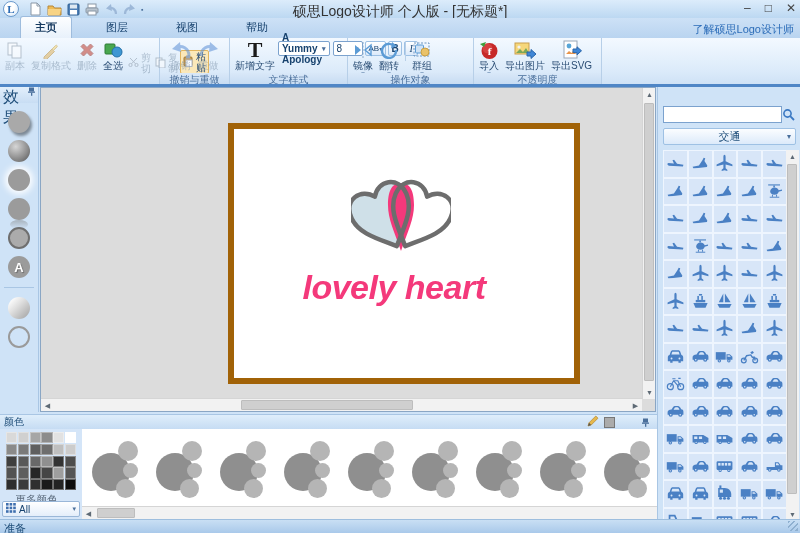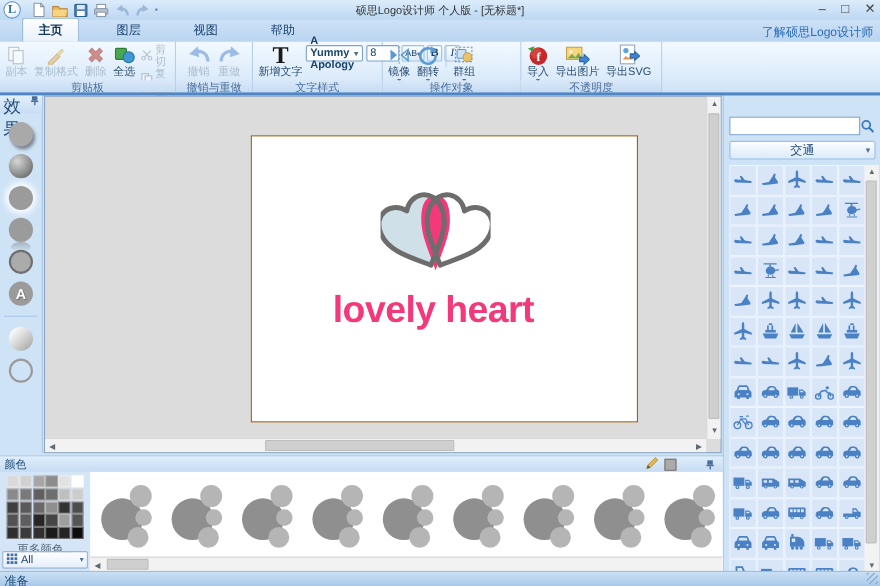--- a/index.html
+++ b/index.html
@@ -9,21 +9,21 @@
   
   #titlebar { position:absolute; left:0; top:0; width:800px; height:18px;
     background:linear-gradient(#dcecfb,#bcd8f2); display:flex; align-items:center; }
   #app-orb { width:16px; height:16px; border-radius:50%; margin-left:3px;
     background:radial-gradient(circle at 35% 30%, #ffffff 40%, #cfe4f7);
     border:1px solid #6d9bcd; color:#2d6cb5; font-weight:bold; font-size:11px;
     display:flex; align-items:center; justify-content:center; font-family:"Liberation Serif",serif; }
   .qat { display:flex; align-items:center; gap:3px; margin-left:8px; }
   .qat-btn { width:16px; height:15px; display:flex; align-items:center; justify-content:center; }
   #title-text { position:absolute; left:50%; transform:translateX(-50%); top:3px;
-    font-size:10px; color:#333; white-space:nowrap; }
+    font-size:14px; color:#333; white-space:nowrap; }
   .winctl { position:absolute; top:1px; right:4px; display:flex; gap:14px; color:#444;
     font-size:12px; }
   .winctl span { cursor:default; }
   
   #tabrow { position:absolute; left:0; top:18px; width:800px; height:20px;
     background:linear-gradient(#cde1f6,#b9d4f0); display:flex; align-items:flex-end; }
   .tab { padding:3px 14px 3px 14px; font-size:11px; color:#17426e; margin-left:20px;
     border-radius:3px 3px 0 0; }
   .tab.active { background:linear-gradient(#fdfeff,#e8f1fb); color:#15395f; font-weight:bold;
     border:1px solid #9ebcdd; border-bottom:none; }
@@ -35,21 +35,21 @@
     display:flex; align-items:flex-start; }
   .rg-label { position:absolute; left:0; right:0; bottom:0; height:11px; text-align:center;
     font-size:10px; color:#4a6f9b; background:linear-gradient(#d9e8f8,#c7dcf3); }
   .bigbtn { display:flex; flex-direction:column; align-items:center; justify-content:flex-start;
     padding:1px 3px; border-radius:2px; }
   .bigbtn .ic { height:20px; display:flex; align-items:center; justify-content:center; }
   .bigbtn .lbl { font-size:10px; color:#2a4d74; white-space:nowrap; line-height:11px; }
   .bigbtn .dd { font-size:7px; color:#4a6f9b; line-height:5px; }
   .bigbtn.disabled { opacity:.55; }
   .bigbtn.disabled .lbl { color:#7d93a9; }
-  .smallcol { display:flex; flex-direction:column; justify-content:space-between; height:34px; margin-top:1px;align-items:flex-end; }
+  .smallcol { display:flex; flex-direction:row; justify-content:space-between; height:34px; margin-top:1px;align-items:flex-end; }
   .smallbtn { display:flex; align-items:center; gap:2px; font-size:10px; color:#2a4d74; line-height:11px; padding:0 2px; }
   .smallbtn.disabled { opacity:.55; color:#7d93a9; }
   .smallbtn.hl { background:#fbe8b9; border:1px solid #e2b55e; border-radius:2px; }
   .combo { background:#fff; border:1px solid #7ba2ce; border-radius:2px; display:flex;
     align-items:center; justify-content:space-between; font-size:10px; font-weight:bold;
     color:#17426e; padding:0 3px; height:15px; }
   .combo .ca { font-size:7px; color:#4a6f9b; }
   .tsbtn { border:1px solid #9ec1e4; background:linear-gradient(#fff,#dceafa); border-radius:2px;
     height:15px; display:flex; align-items:center; justify-content:center; font-size:10px;
     color:#17426e; padding:0 3px; }
@@ -70,21 +70,21 @@
   .fx-stroke { background:#ababab; border:2.5px solid #6f6f6f; }
   .fx-letter { background:#9b9b9b; color:#fff; font-weight:bold; font-size:13px;
     display:flex; align-items:center; justify-content:center; text-shadow:1px 1px 1px rgba(0,0,0,.3); }
   .fx-gloss { background:linear-gradient(135deg,#ffffff 10%,#dcdcdc 45%,#9f9f9f); }
   .fx-ring { background:transparent; border:2px solid #9a9a9a; }
   .fx-divider { width:30px; height:1px; background:#a9c6e4; margin:2px 0; }
   
   #canvas { position:absolute; left:40px; top:87px; width:616px; height:325px;
     background:#dcdcdc; border:1px solid #8aa6c4; }
   #page { position:absolute; left:187px; top:35px; width:352px; height:261px;
-    background:#fff; border:1px solid #a16207; }
+    background:#fff; border:6px solid #a16207;font-style:italic; }
   #logo-text { position:absolute; left:0; right:20px; top:139px; text-align:center;
     font-size:34px; font-weight:bold; letter-spacing:-0.5px; }
   .vscroll { position:absolute; width:13px; background:#f2f2f2; border-left:1px solid #d5d5d5; }
   .hscroll { position:absolute; height:13px; background:#f2f2f2; border-top:1px solid #d5d5d5; }
   .sb-arrow { position:absolute; font-size:7px; color:#5e6a75; width:13px; height:13px;
     display:flex; align-items:center; justify-content:center; }
   .sb-thumb { position:absolute; background:#cfcfcf; border:1px solid #bdbdbd; border-radius:1px; }
   
   #respanel { position:absolute; left:657px; top:87px; width:143px; height:434px;
     background:#cfe3f7; border-left:1px solid #a9c6e4; }
@@ -256,21 +256,20 @@
       <div class="smallbtn hl">
         <span>
           <svg width="11" height="12">
               <rect x="1" y="2" width="8" height="9" rx="1" fill="#caa05a" stroke="#9e7a3c"></rect>
               <rect x="3" y="0.5" width="4" height="3" fill="#9aa7b8"></rect>
               <rect x="3" y="5" width="6" height="6.5" fill="#fff" stroke="#b0b8c4"></rect>
             </svg></span>
         <span>粘贴</span>
       </div>
     </div>
-    <div class="rg-label">剪贴板</div>
   </div>
 
   <div class="rgroup" style="width:70px;justify-content:center;">
     <div class="bigbtn disabled">
       <span class="ic">
         <svg width="22" height="20">
             <path d="M19 16C19 8 12 5 6 7.5" fill="none" stroke="#5b8fd6" stroke-width="3"></path>
             <path d="M10 2L2 9l9 3z" fill="#5b8fd6"></path>
           </svg>
         </span>

